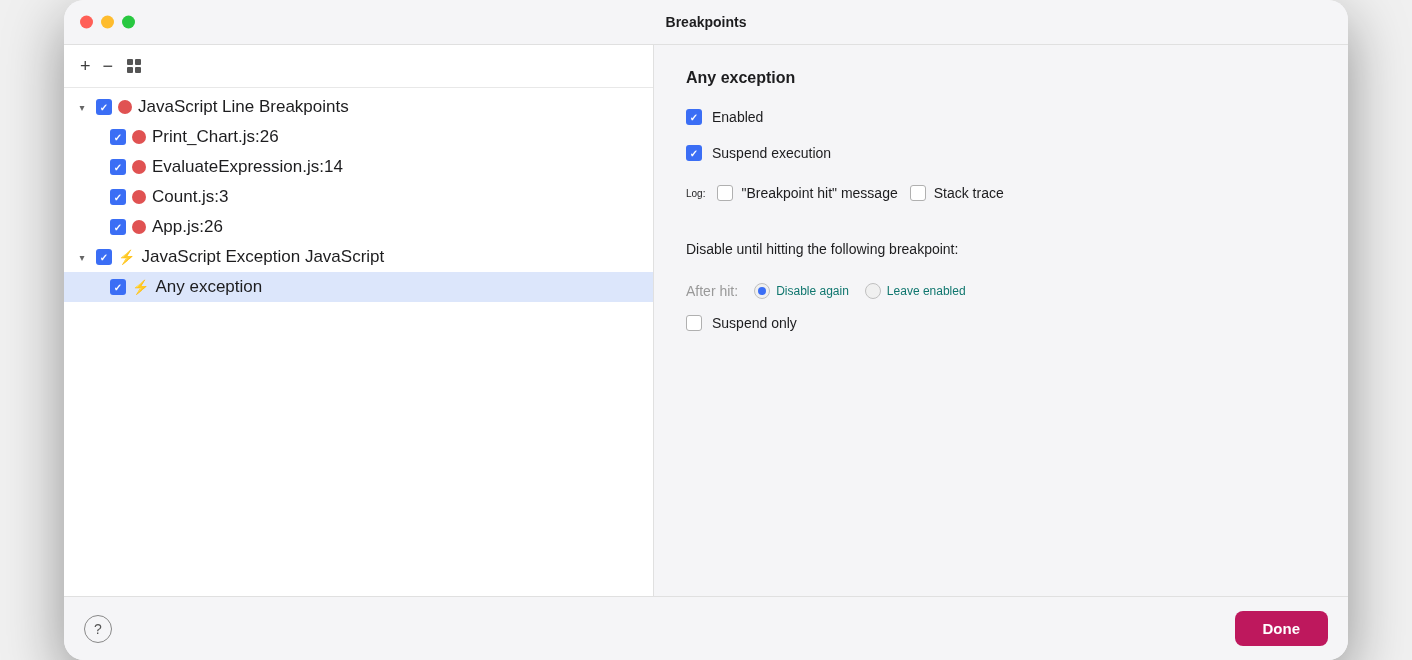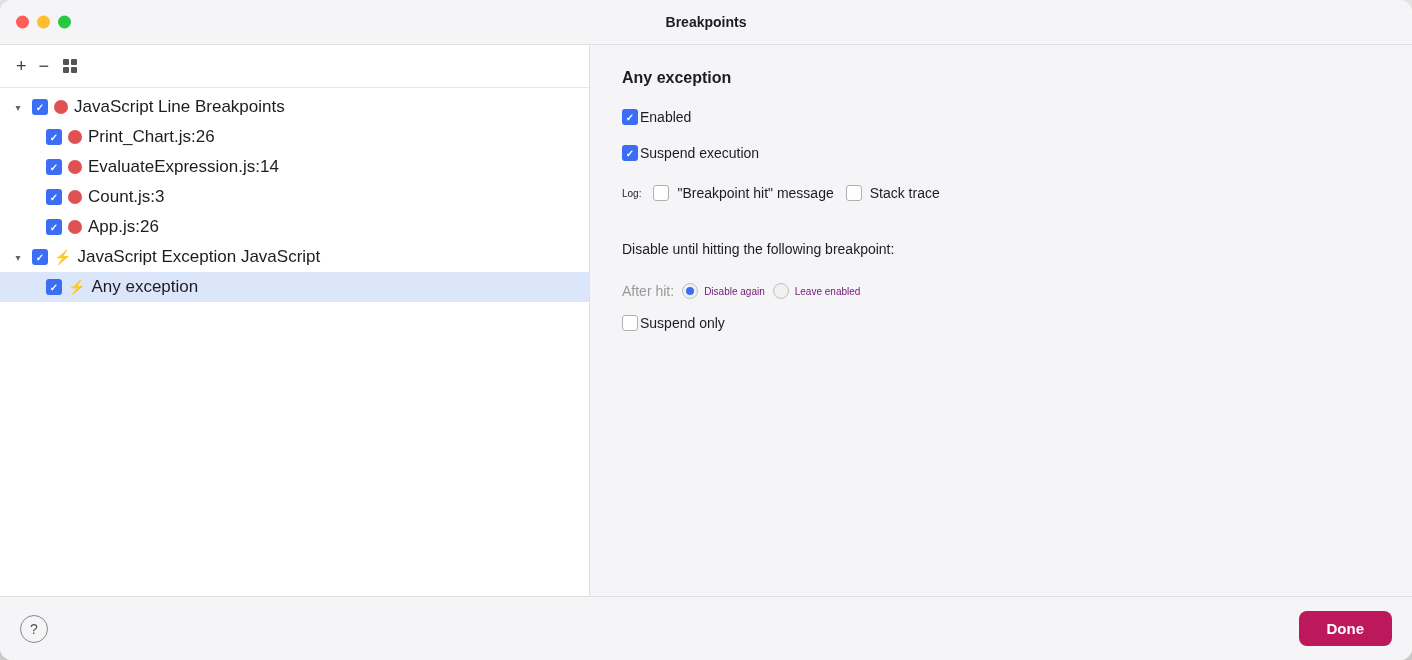--- a/index.html
+++ b/index.html
@@ -7,24 +7,24 @@
       font-family: -apple-system, BlinkMacSystemFont, "Helvetica Neue", Arial, sans-serif;
       font-size: 14px;
       background: #f0f0f0;
       display: flex;
       justify-content: center;
       align-items: center;
       min-height: 100vh;
     }
 
     .window {
-      width: 1412px;
+      width: 1284px;
       height: 660px;
       background: #f5f5f7;
-      border-radius: 12px;
+      border-radius: 20px;
       box-shadow: 0 20px 60px rgba(0,0,0,0.4);
       display: flex;
       flex-direction: column;
       overflow: hidden;
       position: relative;
     }
 
     
     .title-bar {
       display: flex;
@@ -188,21 +188,21 @@
     .section-title {
       font-size: 16px;
       font-weight: 700;
       color: #1d1d1f;
       margin-bottom: 6px;
     }
 
     .option-row {
       display: flex;
       align-items: center;
-      gap: 2px;
+      gap: 10px;
       margin-bottom: 4px;
     }
 
     .checkbox-native {
       width: 16px;
       height: 16px;
       border-radius: 3px;
       background: #3b6ef5;
       display: flex;
       align-items: center;
@@ -280,21 +280,21 @@
       top: 50%;
       transform: translateY(-50%);
       color: #666;
       pointer-events: none;
       font-size: 12px;
     }
 
     .after-hit-row {
       display: flex;
       align-items: center;
-      gap: 8px;
+      gap: 16px;
     }
     .after-hit-label {
       font-size: 14px;
       color: #999;
     }
 
     .radio-option {
       display: flex;
       align-items: center;
       gap: 6px;
@@ -312,22 +312,22 @@
       flex-shrink: 0;
     }
     .radio-btn.selected::after {
       content: '';
       width: 8px;
       height: 8px;
       border-radius: 50%;
       background: #3b6ef5;
     }
     .radio-label {
-      font-size: 10px;
-      color: #701a75;
+      font-size: 12px;
+      color: #0f766e;
     }
 
     
     .footer {
       display: flex;
       align-items: center;
       justify-content: space-between;
       padding: 14px 20px;
       background: #f5f5f7;
       border-top: 1px solid #e0e0e0;

